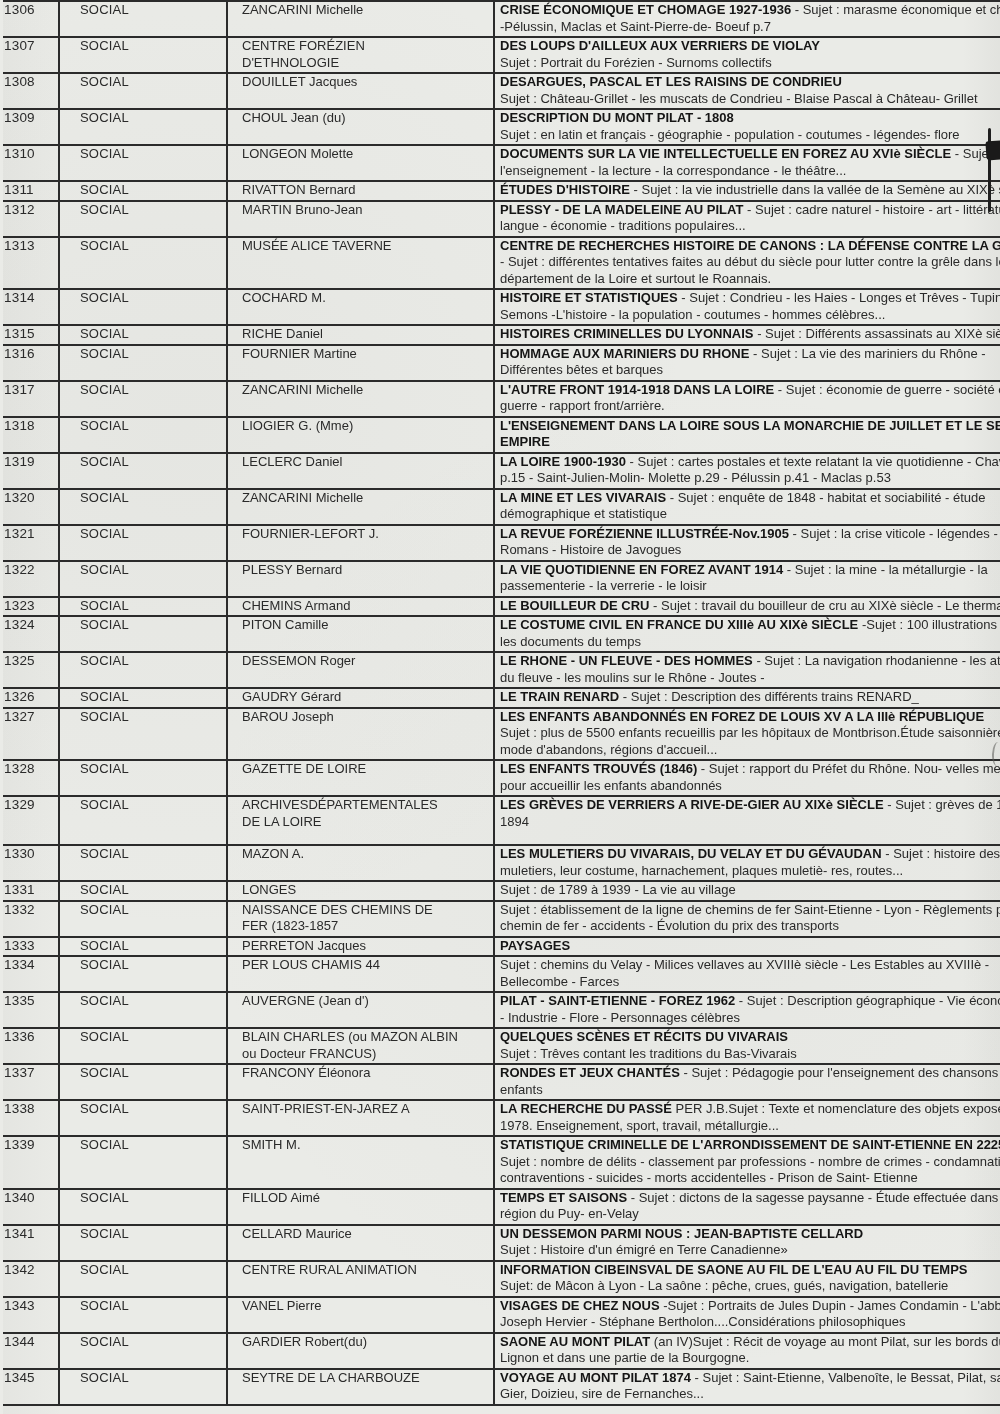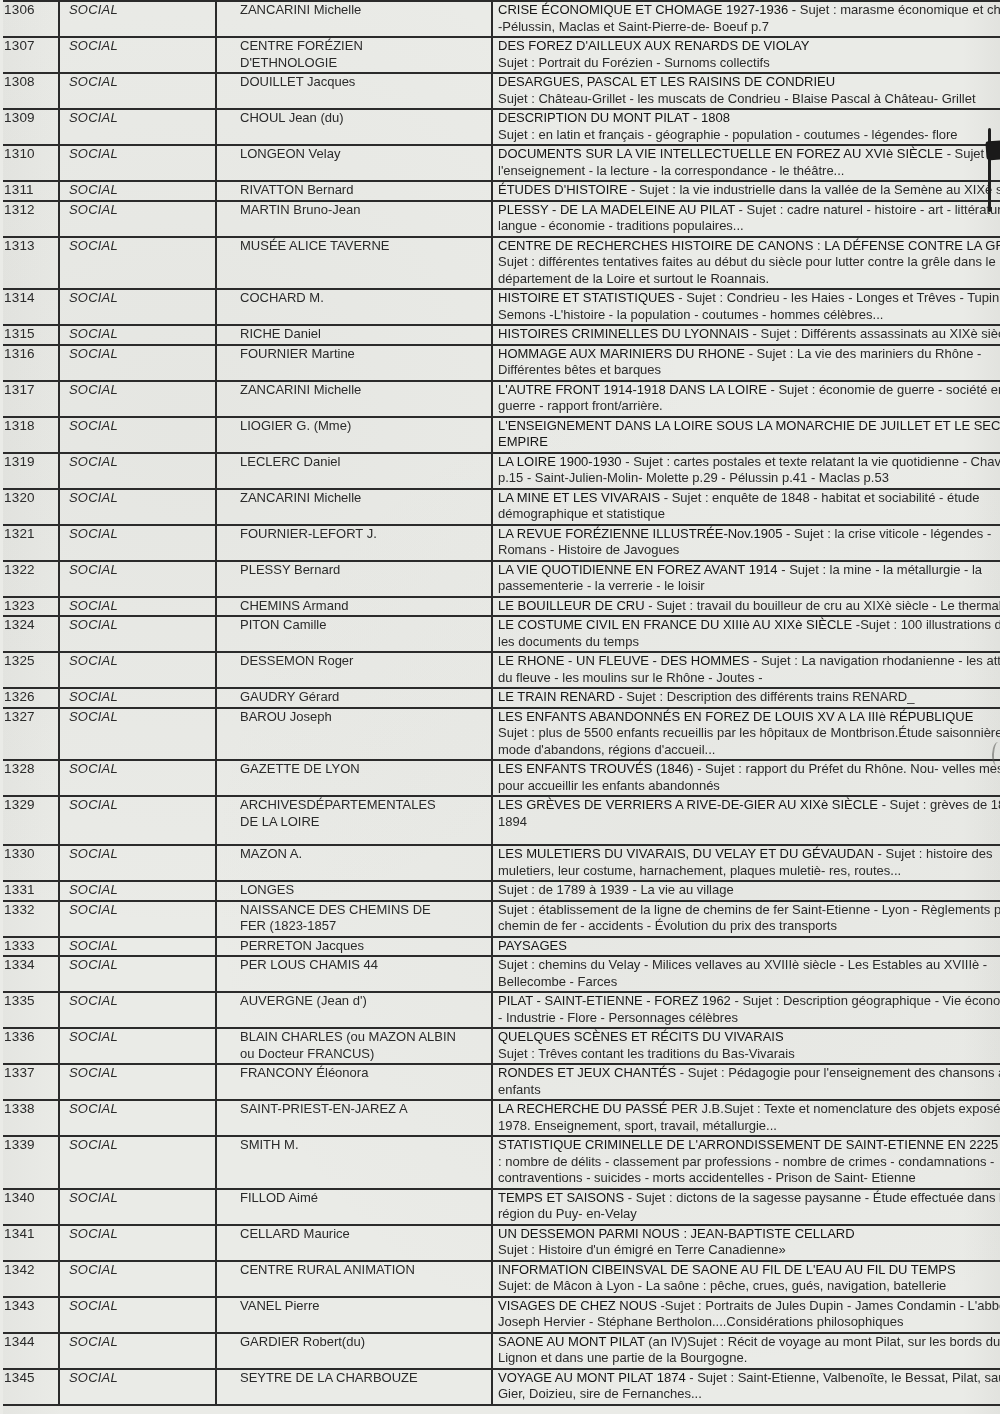--- a/index.html
+++ b/index.html
@@ -30,24 +30,24 @@
     border-bottom:2px solid #2b2b2b;
     border-right:2px solid #2b2b2b;
     vertical-align:top;
     font-size:13px;
     line-height:16.5px;
     color:#2a2a2a;
     padding:0 4px 1px 6px;
     overflow:hidden;
   }
   td.c-id{width:50px;border-left:none;padding-left:13px;font-size:13.5px;letter-spacing:0.2px;}
-  td.c-cat{width:142px;padding-left:9px;letter-spacing:0.2px;font-style:italic;}
-  td.c-author{width:247px;padding-left:23px;white-space:pre-line;}
+  td.c-cat{width:142px;padding-left:20px;letter-spacing:0.2px;}
+  td.c-author{width:247px;padding-left:14px;white-space:pre-line;}
   td.c-title{width:544px;padding-left:5px;border-right:2px solid rgba(70,70,64,0.15);}
-  .t-bold{font-weight:normal;color:#151515;text-align:right;}
+  .t-bold{font-weight:bold;color:#151515;text-align:right;}
   tr.tall td{height:46px;}
   
   .artifact-line{
     position:absolute;top:128px;left:985px;width:3px;height:84px;
     background:#1f1f1f;border-radius:2px;
   }
   .artifact-blob{
     position:absolute;top:141px;left:983px;width:15px;height:19px;
     background:#1a1a1a;border-radius:3px 0 0 4px;transform:rotate(-4deg);
   }
@@ -68,38 +68,38 @@
           <td class="c-id">1306</td>
           <td class="c-cat">SOCIAL</td>
           <td class="c-author">ZANCARINI Michelle</td>
           <td class="c-title"><span class="t-bold">CRISE ÉCONOMIQUE ET CHOMAGE 1927-1936</span><span> - Sujet : marasme économique et chômage -Pélussin, Maclas et Saint-Pierre-de- Boeuf p.7</span></td>
         </tr>
         <tr>
           <td class="c-id">1307</td>
           <td class="c-cat">SOCIAL</td>
           <td class="c-author">CENTRE FORÉZIEN
 D'ETHNOLOGIE</td>
-          <td class="c-title"><span class="t-bold">DES FOREZ D'AILLEUX AUX RENARDS DE VIOLAY</span><br><span>Sujet : Portrait du Forézien - Surnoms collectifs</span></td>
+          <td class="c-title"><span class="t-bold">DES LOUPS D'AILLEUX AUX VERRIERS DE VIOLAY</span><br><span>Sujet : Portrait du Forézien - Surnoms collectifs</span></td>
         </tr>
         <tr>
           <td class="c-id">1308</td>
           <td class="c-cat">SOCIAL</td>
           <td class="c-author">DOUILLET Jacques</td>
           <td class="c-title"><span class="t-bold">DESARGUES, PASCAL ET LES RAISINS DE CONDRIEU</span><br><span>Sujet : Château-Grillet - les muscats de Condrieu - Blaise Pascal à Château- Grillet</span></td>
         </tr>
         <tr>
           <td class="c-id">1309</td>
           <td class="c-cat">SOCIAL</td>
           <td class="c-author">CHOUL Jean (du)</td>
           <td class="c-title"><span class="t-bold">DESCRIPTION DU MONT PILAT - 1808</span><br><span>Sujet : en latin et français - géographie - population - coutumes - légendes- flore</span></td>
         </tr>
         <tr>
           <td class="c-id">1310</td>
           <td class="c-cat">SOCIAL</td>
-          <td class="c-author">LONGEON Velay</td>
+          <td class="c-author">LONGEON Molette</td>
           <td class="c-title"><span class="t-bold">DOCUMENTS SUR LA VIE INTELLECTUELLE EN FOREZ AU XVIè SIÈCLE</span><span>  - Sujet : l'enseignement - la lecture - la correspondance - le théâtre...</span></td>
         </tr>
         <tr>
           <td class="c-id">1311</td>
           <td class="c-cat">SOCIAL</td>
           <td class="c-author">RIVATTON Bernard</td>
           <td class="c-title"><span class="t-bold">ÉTUDES D'HISTOIRE</span><span> - Sujet : la vie industrielle dans la vallée de la Semène au XIXè siècle</span></td>
         </tr>
         <tr>
           <td class="c-id">1312</td>
@@ -193,21 +193,21 @@
         </tr>
         <tr>
           <td class="c-id">1327</td>
           <td class="c-cat">SOCIAL</td>
           <td class="c-author">BAROU Joseph</td>
           <td class="c-title"><span class="t-bold">LES ENFANTS ABANDONNÉS EN FOREZ DE LOUIS XV A LA IIIè RÉPUBLIQUE</span><br><span>Sujet : plus de 5500 enfants recueillis par les hôpitaux de Montbrison.Étude saisonnière, mode d'abandons, régions d'accueil...</span></td>
         </tr>
         <tr>
           <td class="c-id">1328</td>
           <td class="c-cat">SOCIAL</td>
-          <td class="c-author">GAZETTE DE LYON</td>
+          <td class="c-author">GAZETTE DE LOIRE</td>
           <td class="c-title"><span class="t-bold">LES ENFANTS TROUVÉS (1846)</span><span> - Sujet : rapport du Préfet du Rhône. Nou- velles mesures pour accueillir les enfants abandonnés</span></td>
         </tr>
         <tr class="tall">
           <td class="c-id">1329</td>
           <td class="c-cat">SOCIAL</td>
           <td class="c-author">ARCHIVESDÉPARTEMENTALES
 DE LA LOIRE</td>
           <td class="c-title"><span class="t-bold">LES GRÈVES DE VERRIERS A RIVE-DE-GIER AU XIXè SIÈCLE</span><span> - Sujet : grèves de 1832 - 1894</span></td>
         </tr>
         <tr>

